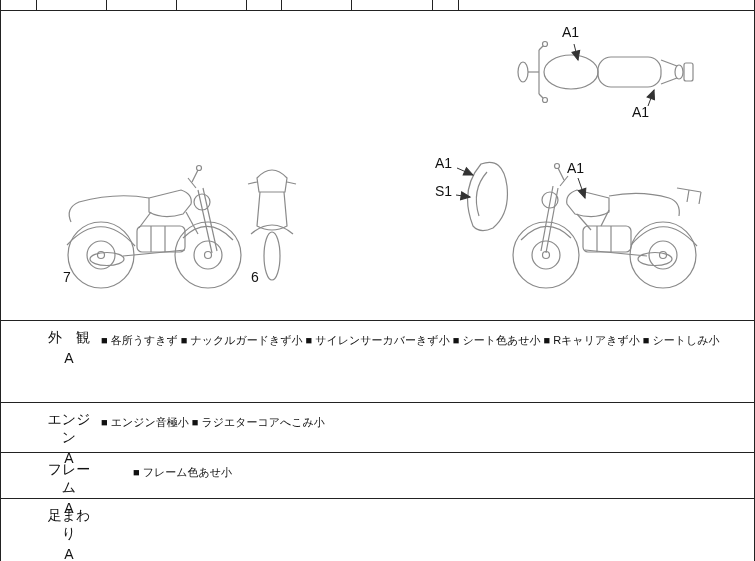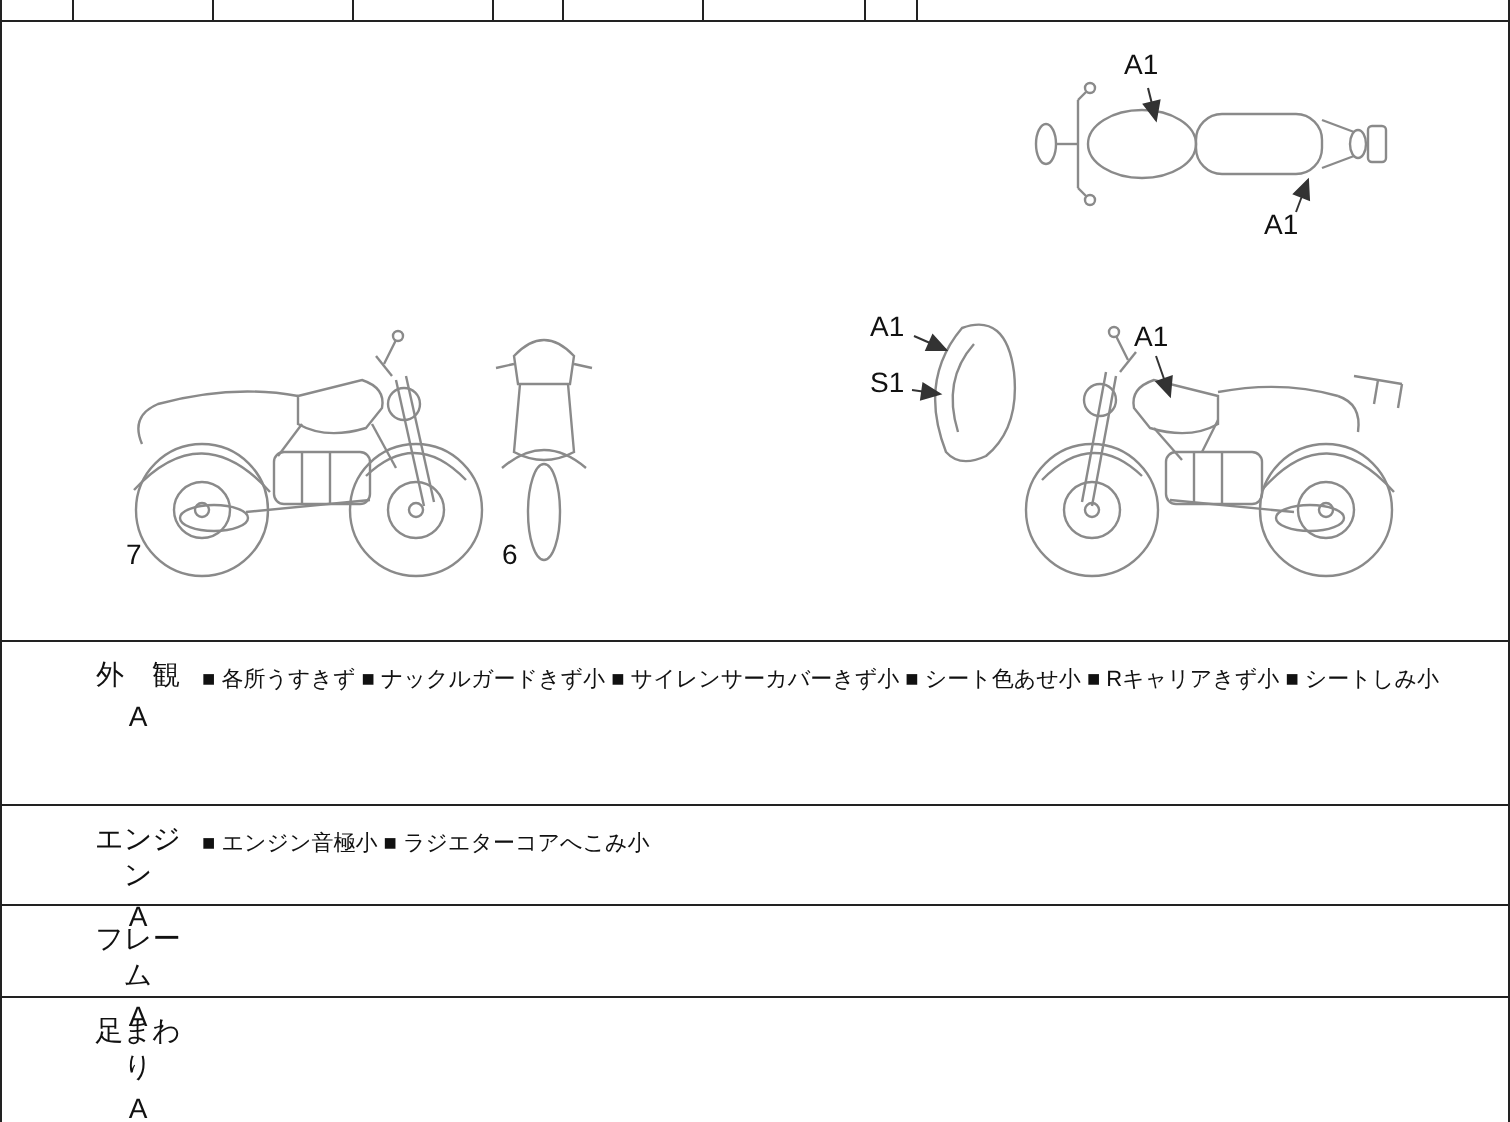--- a/index.html
+++ b/index.html
@@ -208,20 +208,21 @@
         <div class="grade">A</div>
       </div>
       <div class="comments">■ エンジン音極小 ■ ラジエターコアへこみ小</div>
     </div>
 
     <div class="report-row r3">
       <div class="cat">
         <div>フレーム</div>
         <div class="grade">A</div>
       </div>
+      <div class="comments">■ フレーム色あせ小</div>
     </div>
 
     <div class="report-row r4">
       <div class="cat">
         <div>足まわり</div>
         <div class="grade">A</div>
       </div>
     </div>
 
   </div>

